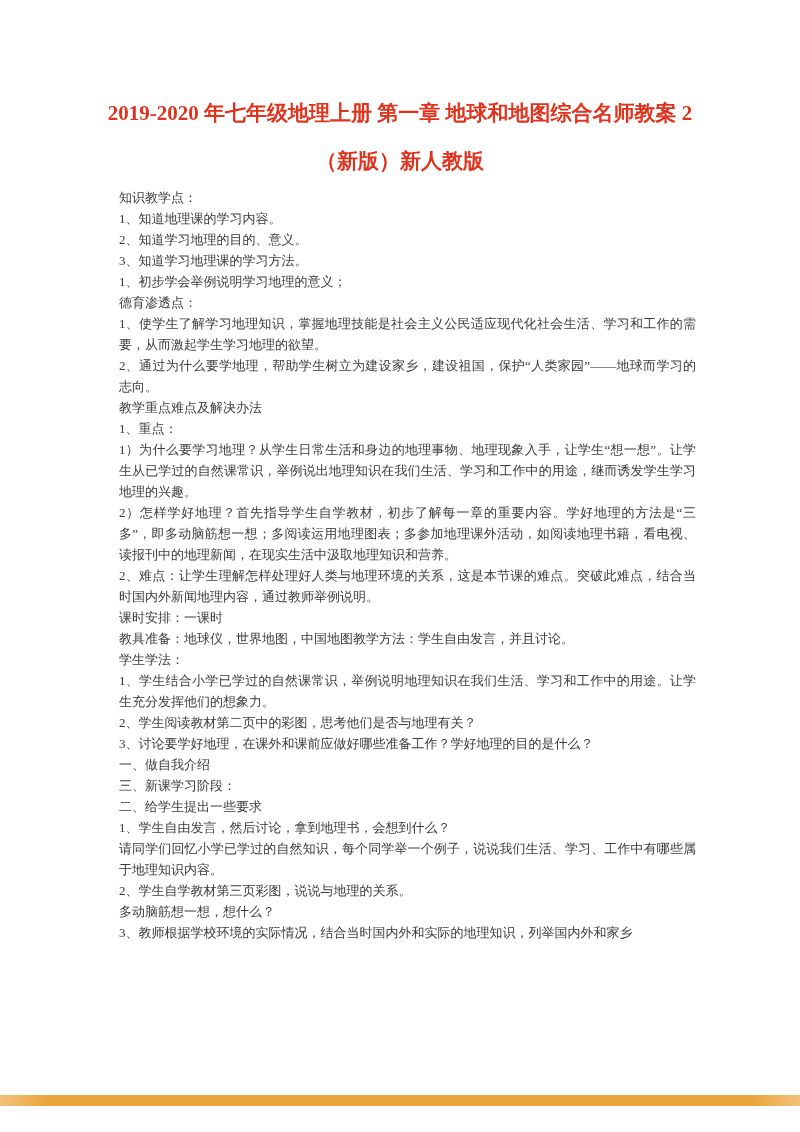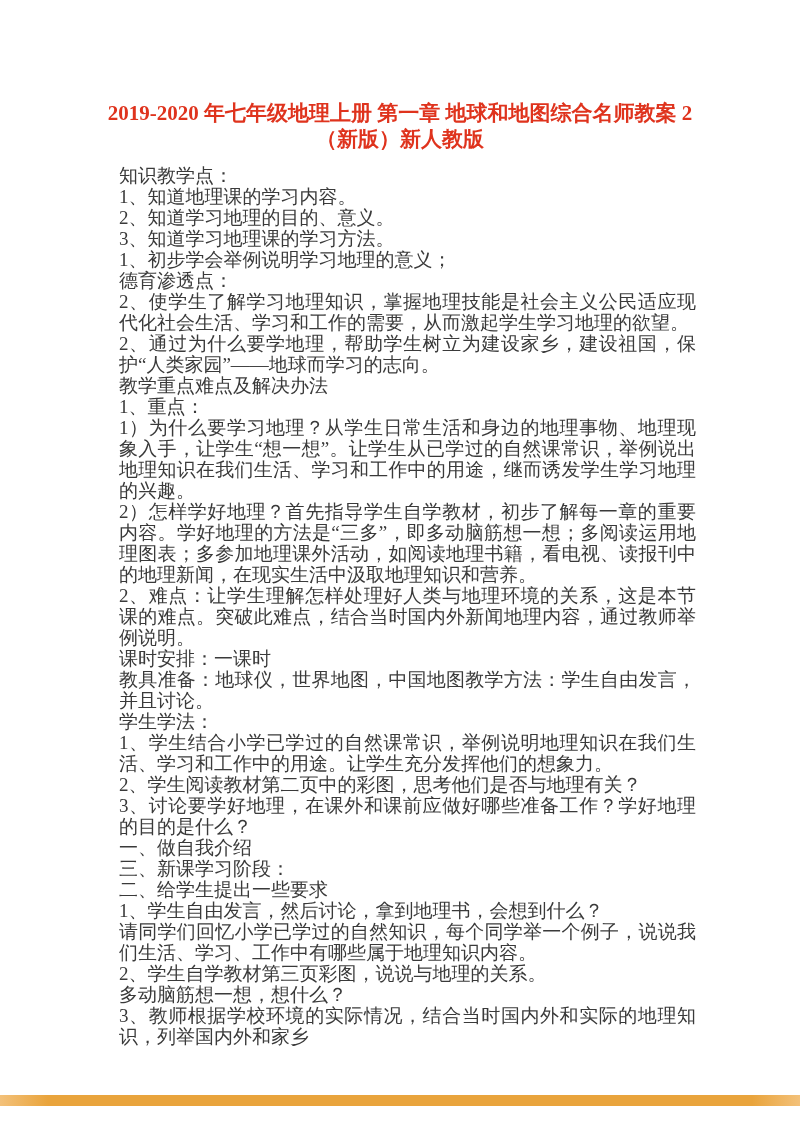--- a/index.html
+++ b/index.html
@@ -27,27 +27,28 @@
     color:var(--title-color);
     font-size:21px;
     font-weight:bold;
     font-family:"Liberation Serif","DejaVu Sans",serif;
   }
   .title-line{
     display:block;
     line-height:26px;
   }
   .title-line + .title-line{
+    margin-top:22px;
   }
   .doc-body{
     margin-top:13px;
     margin-left:119px;
     width:577px;
     color:var(--body-color);
-    font-size:19px;
+    font-size:13px;
     line-height:21px;
     text-align:justify;
     text-justify:inter-character;
   }
   .doc-body p.para{
     margin:0;
     padding:0;
     word-break:break-all;
   }
   .accent-bar{
@@ -69,21 +70,21 @@
     <span class="title-line">（新版）新人教版</span>
   </h1>
 
   <div class="doc-body">
       <p class="para">知识教学点：</p>
       <p class="para">1、知道地理课的学习内容。</p>
       <p class="para">2、知道学习地理的目的、意义。</p>
       <p class="para">3、知道学习地理课的学习方法。</p>
       <p class="para">1、初步学会举例说明学习地理的意义；</p>
       <p class="para">德育渗透点：</p>
-      <p class="para">2、使学生了解学习地理知识，掌握地理技能是社会主义公民适应现代化社会生活、学习和工作的需要，从而激起学生学习地理的欲望。</p>
+      <p class="para">1、使学生了解学习地理知识，掌握地理技能是社会主义公民适应现代化社会生活、学习和工作的需要，从而激起学生学习地理的欲望。</p>
       <p class="para">2、通过为什么要学地理，帮助学生树立为建设家乡，建设祖国，保护“人类家园”——地球而学习的志向。</p>
       <p class="para">教学重点难点及解决办法</p>
       <p class="para">1、重点：</p>
       <p class="para">1）为什么要学习地理？从学生日常生活和身边的地理事物、地理现象入手，让学生“想一想”。让学生从已学过的自然课常识，举例说出地理知识在我们生活、学习和工作中的用途，继而诱发学生学习地理的兴趣。</p>
       <p class="para">2）怎样学好地理？首先指导学生自学教材，初步了解每一章的重要内容。学好地理的方法是“三多”，即多动脑筋想一想；多阅读运用地理图表；多参加地理课外活动，如阅读地理书籍，看电视、读报刊中的地理新闻，在现实生活中汲取地理知识和营养。</p>
       <p class="para">2、难点：让学生理解怎样处理好人类与地理环境的关系，这是本节课的难点。突破此难点，结合当时国内外新闻地理内容，通过教师举例说明。</p>
       <p class="para">课时安排：一课时</p>
       <p class="para">教具准备：地球仪，世界地图，中国地图教学方法：学生自由发言，并且讨论。</p>
       <p class="para">学生学法：</p>
       <p class="para">1、学生结合小学已学过的自然课常识，举例说明地理知识在我们生活、学习和工作中的用途。让学生充分发挥他们的想象力。</p>

